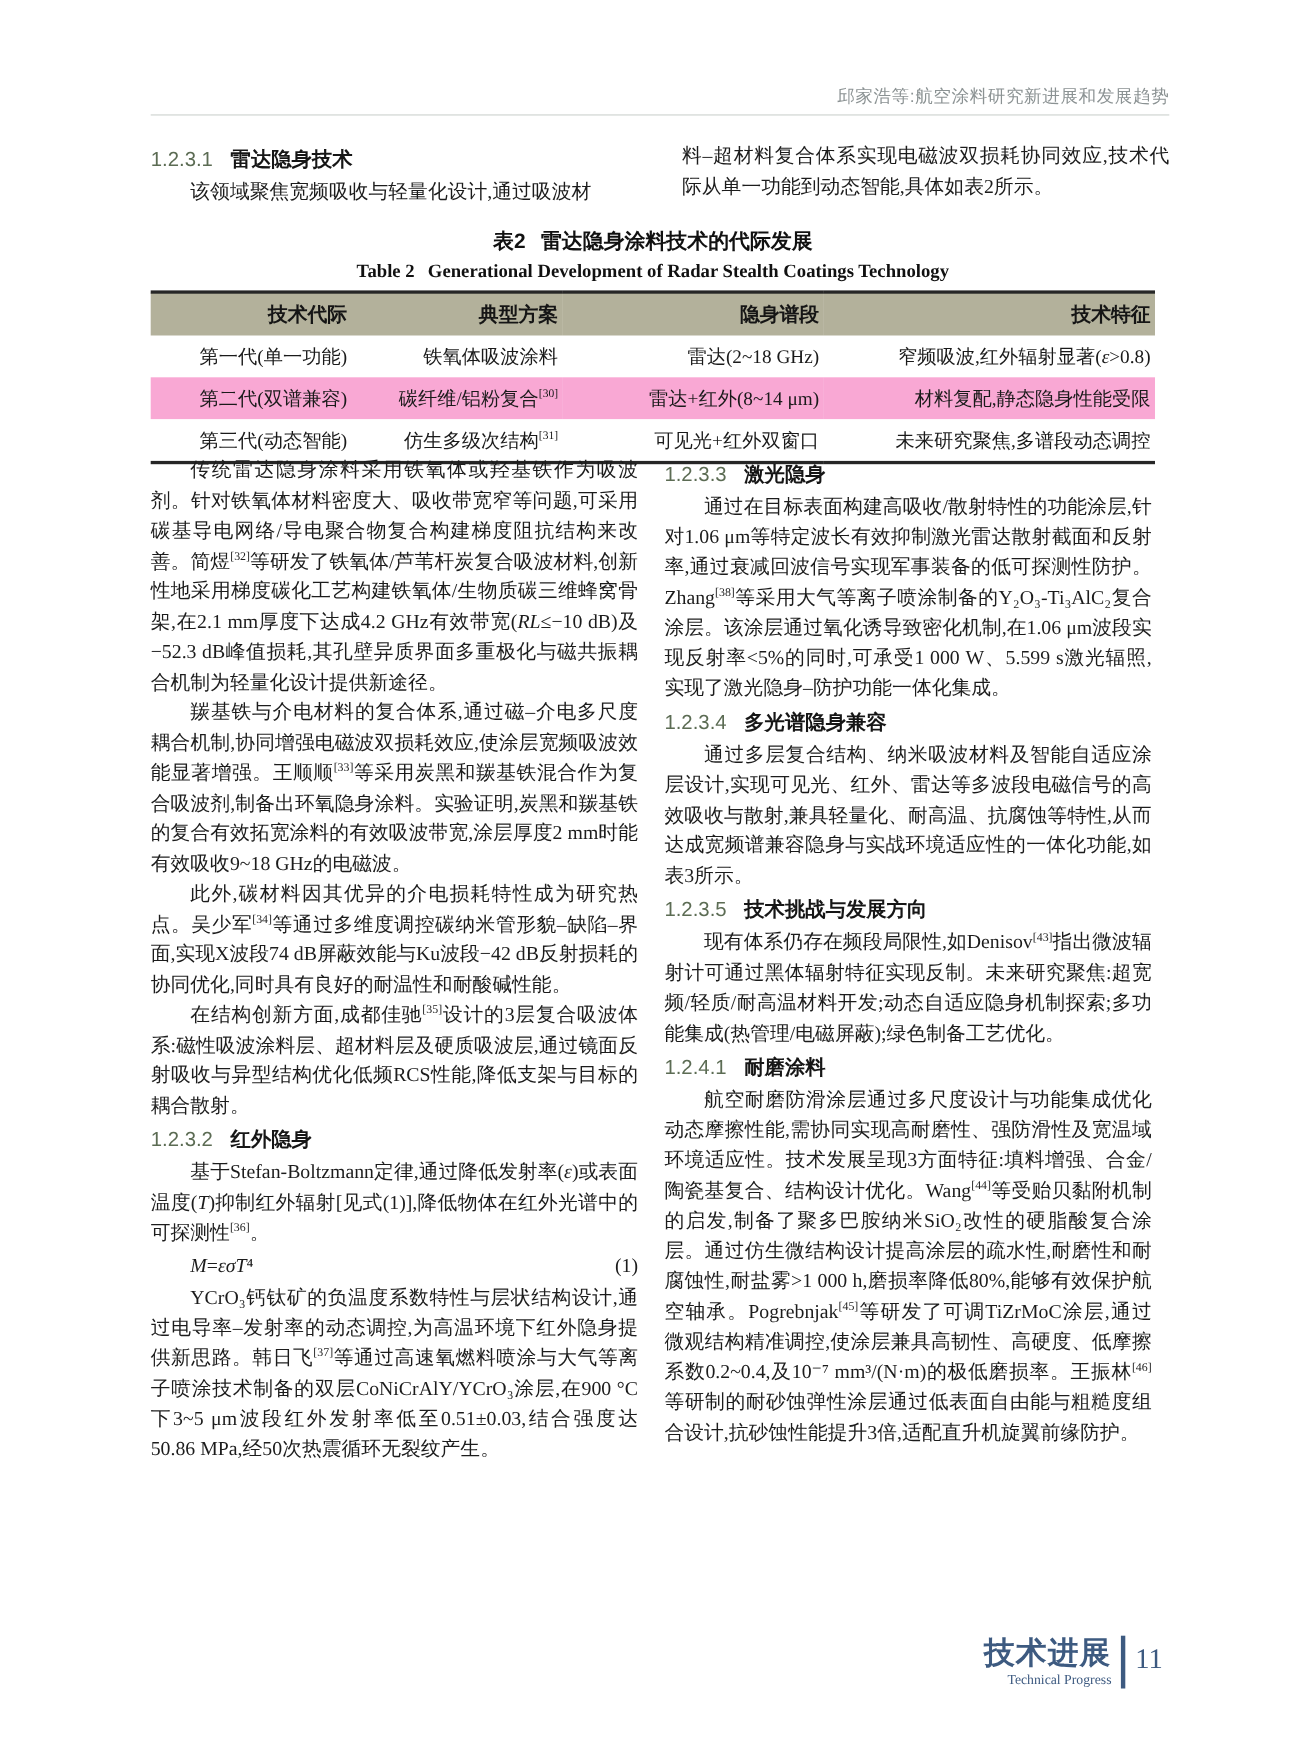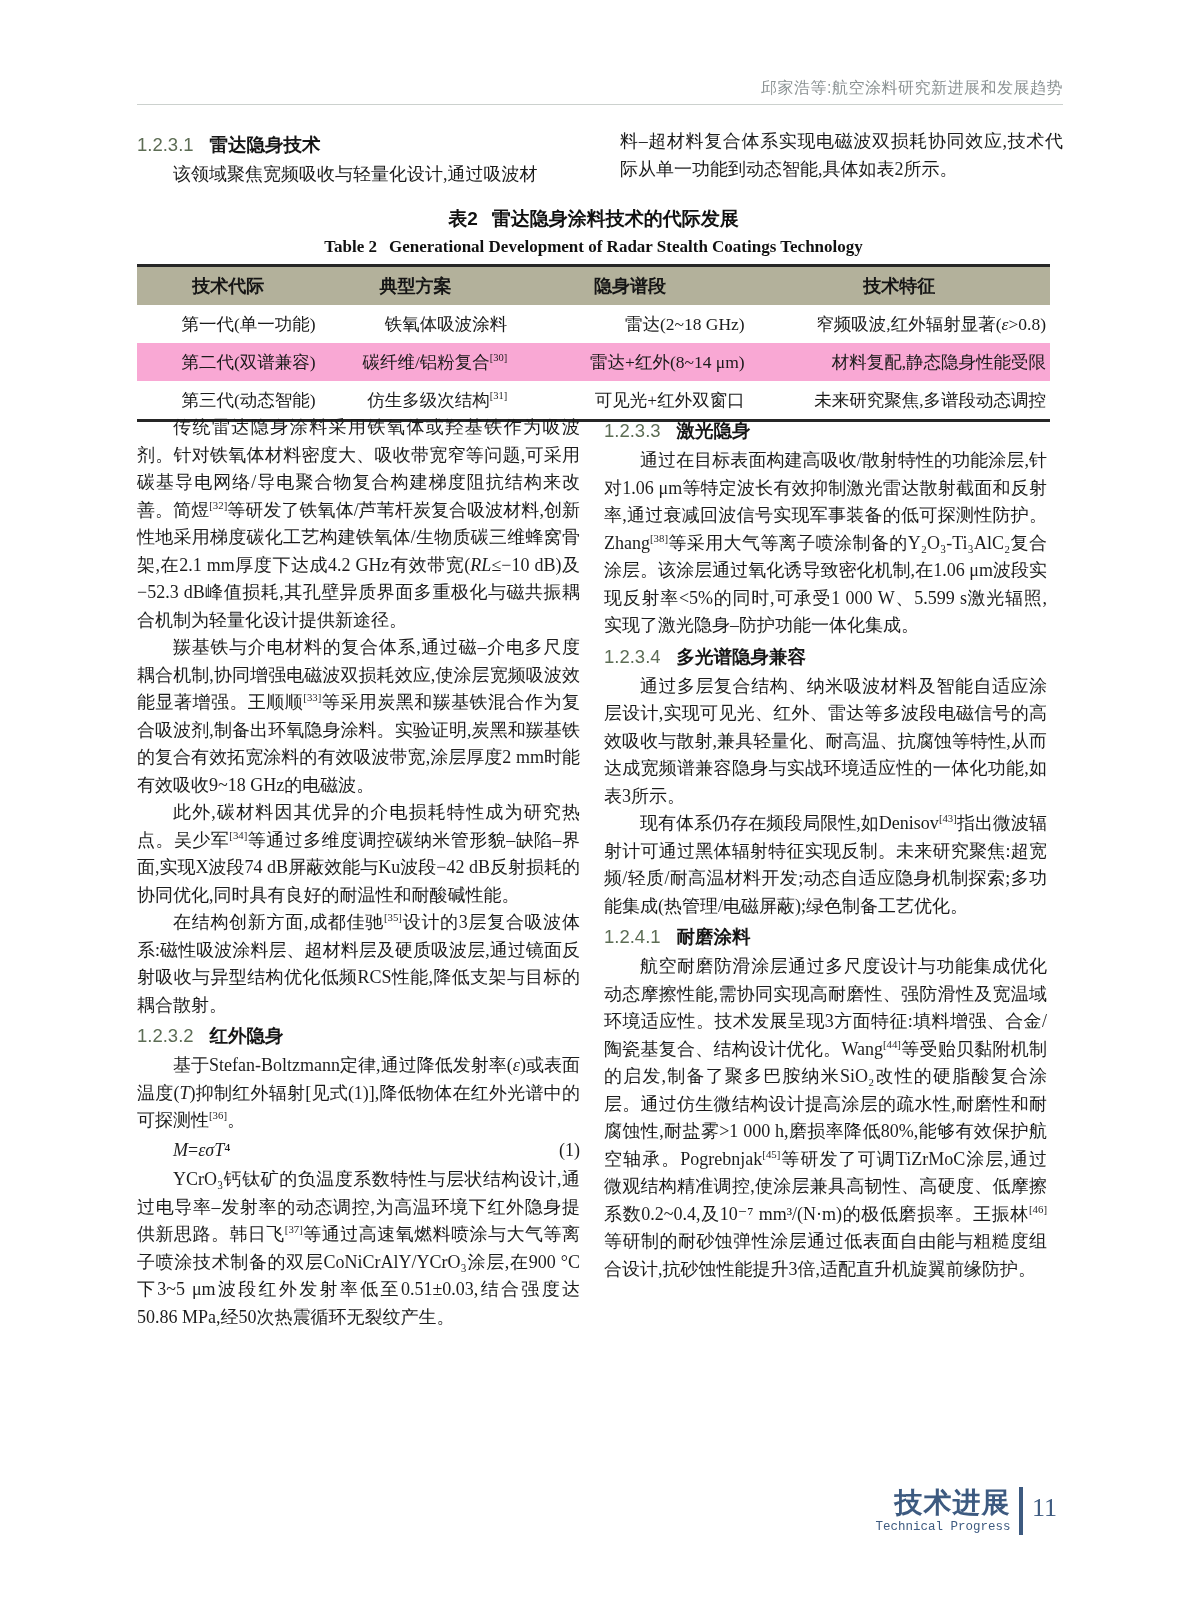--- a/index.html
+++ b/index.html
@@ -43,41 +43,41 @@
     text-align:center;font-family:"Liberation Serif","DejaVu Serif",serif;
     font-weight:bold;font-size:17px;margin-bottom:7px;color:#111;
   }
   .tbl-cap-en .cap-label{margin-right:12px;}
   table.gen-table{
     width:100%;border-collapse:collapse;table-layout:fixed;
     border-top:3px solid #262626;border-bottom:3px solid #262626;
   }
   table.gen-table th{
     background:#b3b19b;font-family:"Liberation Sans","DejaVu Sans",sans-serif;
-    font-weight:bold;font-size:18px;color:#151515;height:38px;padding:0 4px;text-align:center;
+    font-weight:bold;font-size:18px;color:#151515;height:38px;padding:0 4px;text-align:right;
   }
   table.gen-table td{
     font-size:17.5px;height:38px;padding:0 4px;text-align:right;color:#1a1a1a;
   }
   table.gen-table tr.alt td{background:#f9a8d4;}
   
   .main-section{position:absolute;top:414px;left:137px;width:926px;display:flex;gap:24px;}
   .formula-row{display:flex;justify-content:space-between;margin:2px 0;}
   .formula-left{text-indent:2em;}
   
   .footer{
     position:absolute;top:1487px;right:130px;display:flex;align-items:center;gap:9px;
     color:#3d5a80;
   }
   .footer-text{text-align:right;line-height:1.05;}
   .footer-cn{
     font-family:"Liberation Sans","DejaVu Sans",sans-serif;
     font-weight:bold;font-size:28px;letter-spacing:1px;
   }
-  .footer-en{font-family:Liberation Mono, monospace;font-size:12.5px;margin-top:3px;}
+  .footer-en{font-family:Liberation Serif, serif;font-size:12.5px;margin-top:3px;}
   .footer-bar{width:3.5px;height:48px;background:#3d5a80;}
   .footer-page{font-family:"Liberation Serif","DejaVu Serif",serif;font-size:26px;padding-bottom:6px;}
 </style>
 </head>
 <body>
 
 <div class="running-head">邱家浩等:航空涂料研究新进展和发展趋势</div>
 <div class="head-rule"></div>
 
 <div class="top-section">
@@ -147,20 +147,21 @@
       <span class="formula-left"><i>M</i>=<i>εσT</i>⁴</span>
       <span>(1)</span>
     </div>
     <p class="para">YCrO₃钙钛矿的负温度系数特性与层状结构设计,通过电导率–发射率的动态调控,为高温环境下红外隐身提供新思路。韩日飞<sup>[37]</sup>等通过高速氧燃料喷涂与大气等离子喷涂技术制备的双层CoNiCrAlY/YCrO₃涂层,在900 °C下3~5 μm波段红外发射率低至0.51±0.03,结合强度达50.86 MPa,经50次热震循环无裂纹产生。</p>
   </div>
   <div class="col">
     <p class="sec-heading"><span class="sec-num">1.2.3.3</span><span class="sec-title">激光隐身</span></p>
     <p class="para">通过在目标表面构建高吸收/散射特性的功能涂层,针对1.06 μm等特定波长有效抑制激光雷达散射截面和反射率,通过衰减回波信号实现军事装备的低可探测性防护。Zhang<sup>[38]</sup>等采用大气等离子喷涂制备的Y₂O₃-Ti₃AlC₂复合涂层。该涂层通过氧化诱导致密化机制,在1.06 μm波段实现反射率&lt;5%的同时,可承受1 000 W、5.599 s激光辐照,实现了激光隐身–防护功能一体化集成。</p>
     <p class="sec-heading"><span class="sec-num">1.2.3.4</span><span class="sec-title">多光谱隐身兼容</span></p>
     <p class="para">通过多层复合结构、纳米吸波材料及智能自适应涂层设计,实现可见光、红外、雷达等多波段电磁信号的高效吸收与散射,兼具轻量化、耐高温、抗腐蚀等特性,从而达成宽频谱兼容隐身与实战环境适应性的一体化功能,如表3所示。</p>
+    <p class="sec-heading"><span class="sec-num">1.2.3.5</span><span class="sec-title">技术挑战与发展方向</span></p>
     <p class="para">现有体系仍存在频段局限性,如Denisov<sup>[43]</sup>指出微波辐射计可通过黑体辐射特征实现反制。未来研究聚焦:超宽频/轻质/耐高温材料开发;动态自适应隐身机制探索;多功能集成(热管理/电磁屏蔽);绿色制备工艺优化。</p>
     <p class="sec-heading"><span class="sec-num">1.2.4.1</span><span class="sec-title">耐磨涂料</span></p>
     <p class="para">航空耐磨防滑涂层通过多尺度设计与功能集成优化动态摩擦性能,需协同实现高耐磨性、强防滑性及宽温域环境适应性。技术发展呈现3方面特征:填料增强、合金/陶瓷基复合、结构设计优化。Wang<sup>[44]</sup>等受贻贝黏附机制的启发,制备了聚多巴胺纳米SiO₂改性的硬脂酸复合涂层。通过仿生微结构设计提高涂层的疏水性,耐磨性和耐腐蚀性,耐盐雾&gt;1 000 h,磨损率降低80%,能够有效保护航空轴承。Pogrebnjak<sup>[45]</sup>等研发了可调TiZrMoC涂层,通过微观结构精准调控,使涂层兼具高韧性、高硬度、低摩擦系数0.2~0.4,及10⁻⁷ mm³/(N·m)的极低磨损率。王振林<sup>[46]</sup>等研制的耐砂蚀弹性涂层通过低表面自由能与粗糙度组合设计,抗砂蚀性能提升3倍,适配直升机旋翼前缘防护。</p>
   </div>
 </div>
 
 <div class="footer">
   <div class="footer-text">
     <div class="footer-cn">技术进展</div>
     <div class="footer-en">Technical Progress</div>

